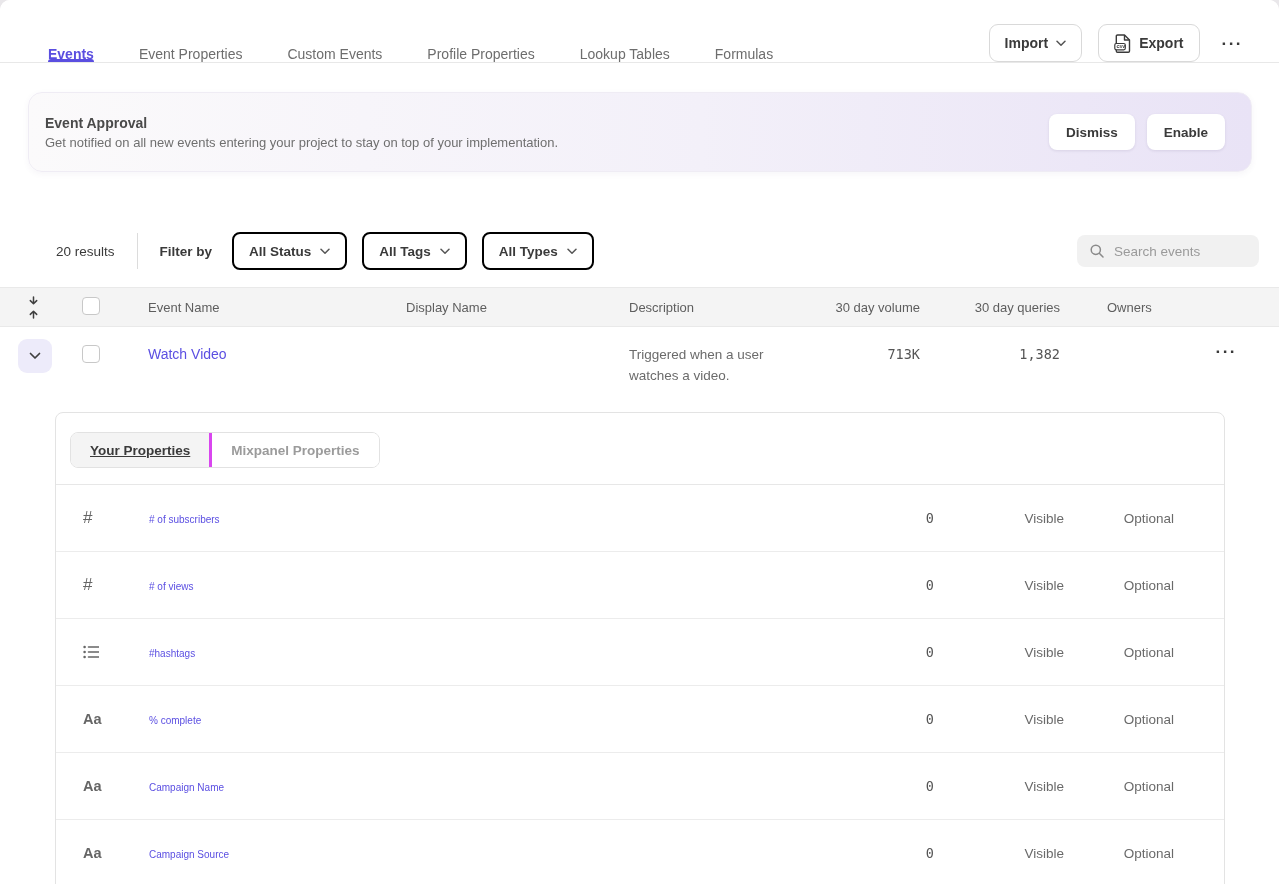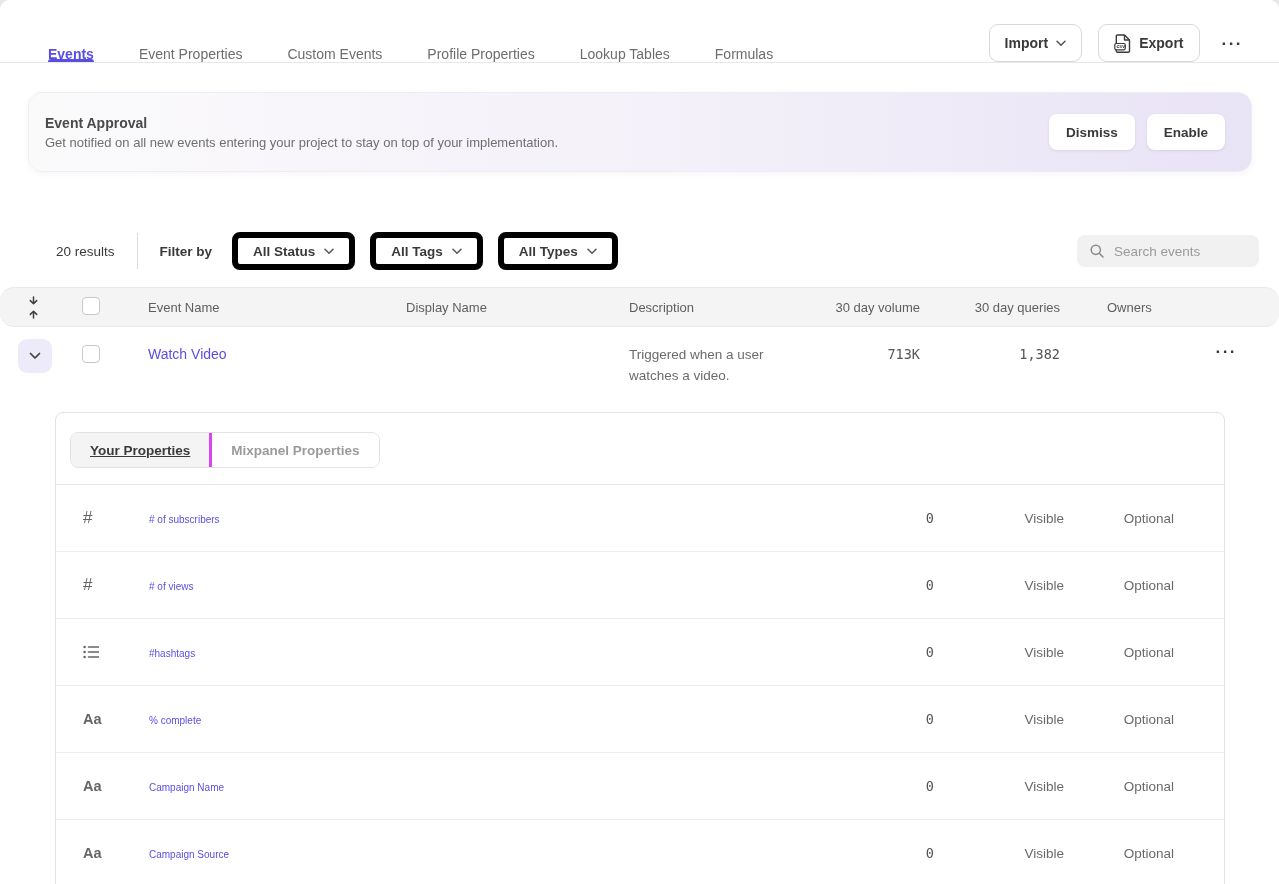--- a/index.html
+++ b/index.html
@@ -78,21 +78,21 @@
     margin-top:60px; height:38px;
     display:flex; align-items:center;
     padding:0 20px 0 56px;
   }
   .results-count { font-size:13.5px; font-weight:400; color:#3a3a3a; }
   .vdivider { width:1px; height:36px; background:#dcdcdc; margin:0 22px; }
   .filterby-label { font-size:13.5px; font-weight:600; color:#3a3a3a; margin-right:20px; }
   .dropdown {
     display:inline-flex; align-items:center; gap:9px;
     height:38px; padding:0 15px; margin-right:15px;
-    background:#fff; border:6px solid #000000; border-radius:8px;
+    background:#fff; border:2px solid #000000; border-radius:8px;
     font-size:13.5px; font-weight:600; color:#3a3a3a; cursor:pointer;
     font-family:inherit;
   }
   .searchbox {
     margin-left:auto;
     width:182px; height:32px;
     background:#f1f1f1; border-radius:8px;
     display:flex; align-items:center; gap:9px;
     padding:0 12px;
   }
@@ -106,21 +106,21 @@
   .trow {
     display:grid;
     grid-template-columns:66px 50px 264px 218px 190px 132px 140px 120px 99px;
     width:1279px;
   }
   .thead {
     margin-top:17px; height:40px;
     background:#f4f4f4;
     border-top:1px solid #e9e9e9; border-bottom:1px solid #e9e9e9;
     align-items:center;
-    font-size:13px; font-weight:500; color:#5e5e5e;border-radius:14px;
+    font-size:13px; font-weight:500; color:#5e5e5e;
   }
   .cell-c { display:flex; justify-content:center; align-items:center; }
   .pl32 { padding-left:32px; } .pl26 { padding-left:26px; }
   .pl31 { padding-left:31px; } .pl47 { padding-left:47px; }
   .num { text-align:right; font-family:"DejaVu Sans Mono",monospace; }
   .hright { text-align:right; }
   .checkbox {
     width:18px; height:18px;
     border:1.5px solid #c8c8c8; border-radius:4px;
     background:#fff; cursor:pointer; display:inline-block;

